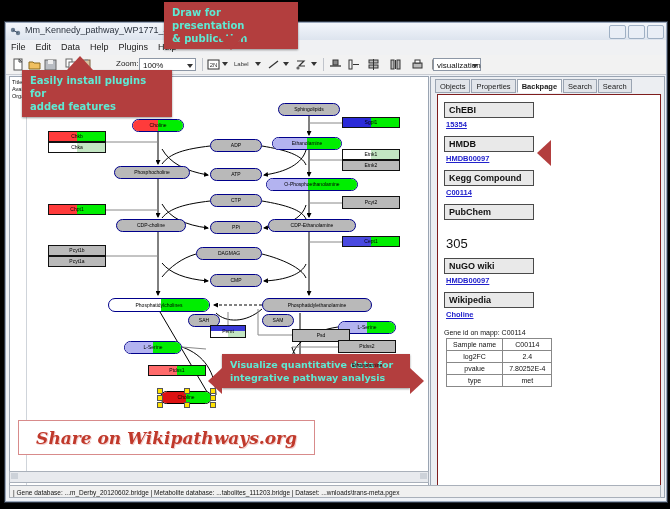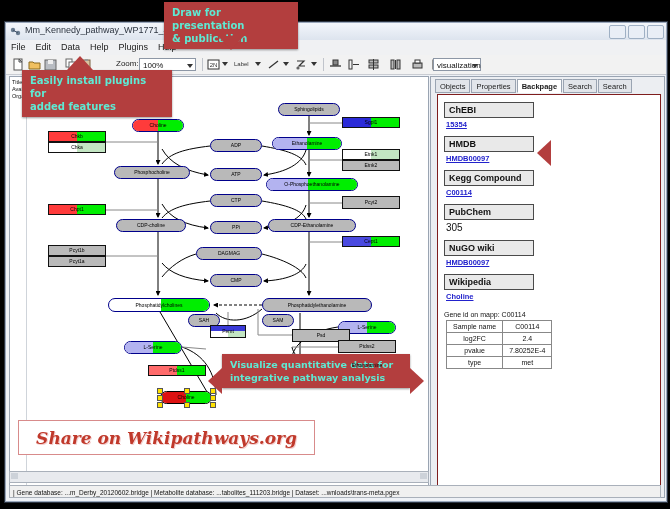--- a/index.html
+++ b/index.html
@@ -39,21 +39,21 @@
 
   
   .rpanel{position:absolute;left:424px;top:53px;width:233px;height:420px;background:#eceef2;border:1px solid #9aa4b2;}
   .tabs{position:absolute;left:4px;top:2px;height:14px;}
   .tab{float:left;font-size:7.5px;padding:2px 4px 1px 4px;border:1px solid #9aa4b2;background:#e2e5ea;margin-right:1px;color:#1b1b1b;}
   .tab.sel{background:#fff;border-bottom-color:#fff;font-weight:bold;}
   .rbody{position:absolute;left:6px;top:17px;width:222px;height:398px;background:#fff;border:1px solid #7f1d1d;overflow:hidden;}
   .dbbox{margin:7px 0 1px 6px;width:90px;border:1px solid #4a4a4a;background:#e9e9e9;font-size:9px;font-weight:bold;
      padding:2px 4px;color:#111;box-sizing:border-box;}
   .dblink{margin:2px 0 0 8px;font-size:7.5px;color:#2222cc;text-decoration:underline;font-weight:bold;}
-  .dbplain{margin:2px 0 0 8px;font-size:10px;color:#111;}
+  .dbplain{margin:16px 0 0 8px;font-size:13px;color:#111;}
   .exprhdr{margin:8px 0 0 4px;font-size:9.5px;font-weight:bold;color:#111;}
   .geneid{margin:10px 0 2px 6px;font-size:7px;color:#111;}
   table.exp{margin-left:8px;border-collapse:collapse;border:1px solid #555;}
   table.exp td{border:1px solid #888;font-size:7px;text-align:center;padding:2px 6px;color:#111;background:#fff;}
 
   
   .statusbar{position:absolute;left:3px;bottom:3px;width:652px;height:13px;background:#f0f0f0;border:1px solid #a9b0ba;
      font-size:6.5px;color:#111;line-height:13px;padding-left:3px;box-sizing:border-box;white-space:nowrap;}
   .hscroll{position:absolute;left:3px;bottom:18px;width:418px;height:10px;background:#e8eaee;border:1px solid #a9b0ba;}
   .hscroll:before{content:"";position:absolute;left:1px;top:1px;width:7px;height:6px;background:#cdd2d9;}

